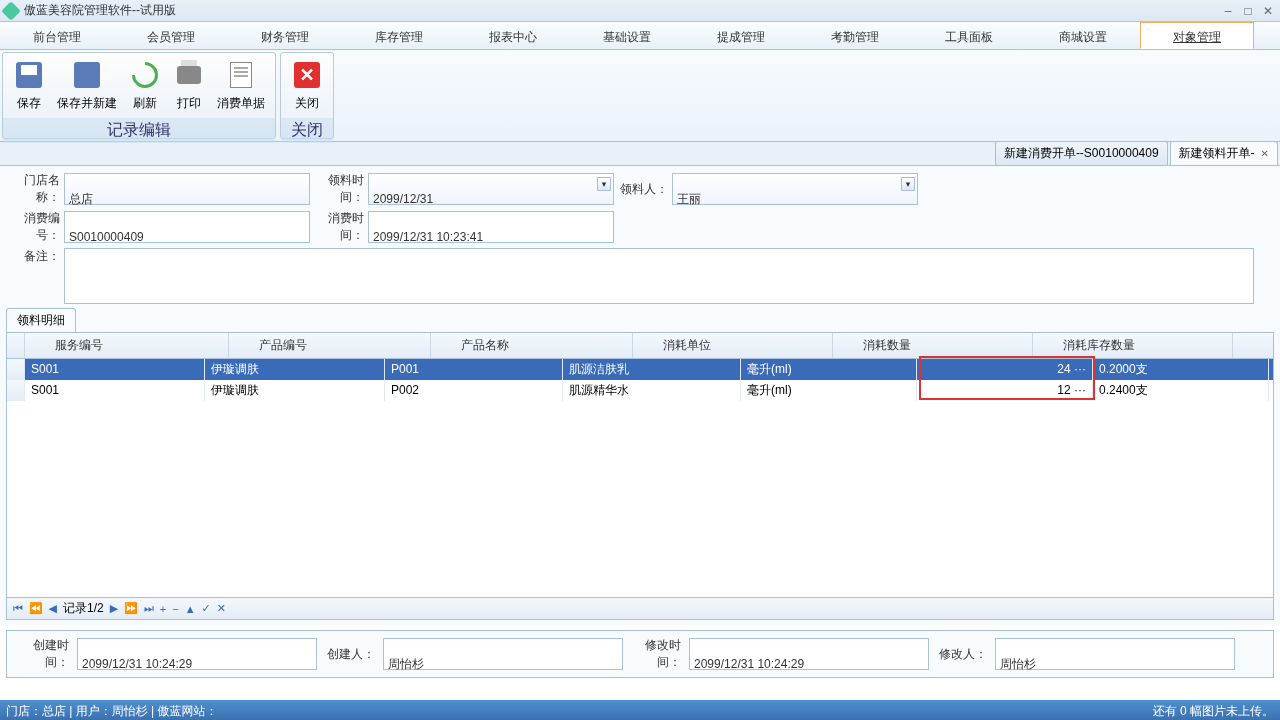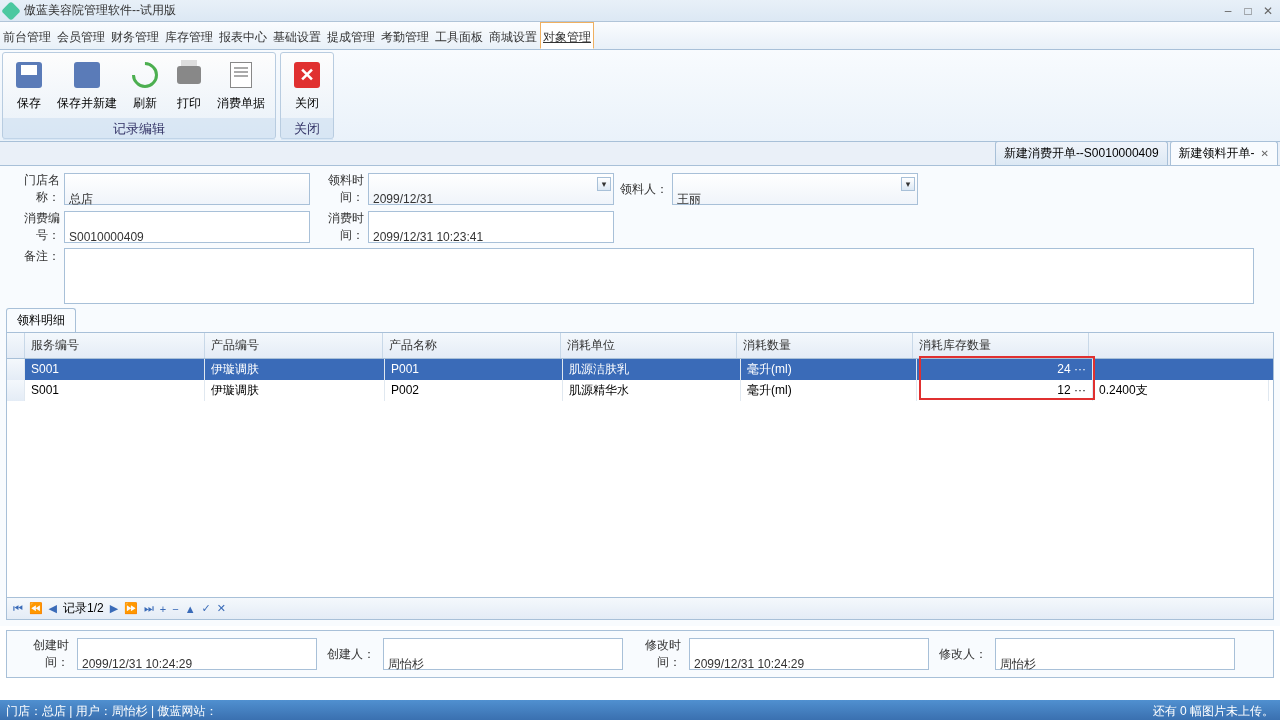--- a/index.html
+++ b/index.html
@@ -4,27 +4,27 @@
 <style>
 * { box-sizing: border-box; margin: 0; padding: 0; font-family: "Microsoft YaHei", sans-serif; font-size: 12px; }
 body { background: #fff; width: 1280px; height: 720px; overflow: hidden; position: relative; }
 
 .titlebar { height: 22px; background: linear-gradient(#e8f0f8,#dce8f4); display: flex; align-items: center; padding: 0 4px; border-bottom: 1px solid #b0c4d8; }
 .titlebar .logo { width: 14px; height: 14px; background: #4bc8a0; border-radius: 3px; transform: rotate(45deg); margin-right: 6px; }
 .titlebar .title { color: #333; flex: 1; }
 .win-btn { width: 16px; height: 14px; margin-left: 4px; color: #666; text-align: center; line-height: 14px; cursor: pointer; }
 
 .menubar { height: 28px; background: linear-gradient(#fafcfe,#e8f0f8); display: flex; border-bottom: 1px solid #a8c0d8; }
-.menu-item { padding: 0 2px; line-height: 28px; color: #333; cursor: pointer; border: 1px solid transparent; }
+.menu-item { padding: 0 32px; line-height: 28px; color: #333; cursor: pointer; border: 1px solid transparent; }
 .menu-item.active { background: #fff; border: 1px solid #f0b060; border-bottom: 1px solid #fff; color: #333; text-decoration: underline; }
 
 .ribbon { height: 92px; background: linear-gradient(#f8fbfe,#eaf2fa); border-bottom: 1px solid #a8c0d8; display: flex; }
 .ribbon-group { border: 1px solid #b8cce0; margin: 2px; border-radius: 3px; background: linear-gradient(#fdfdfd,#e8f0f8); display: flex; flex-direction: column; }
 .ribbon-group-body { display: flex; padding: 4px; flex: 1; }
-.ribbon-group-caption { text-align: center; font-size: 13px; color: #336; padding: 2px 0; background: rgba(200,220,240,0.5); }
+.ribbon-group-caption { text-align: center; font-size: 16px; color: #336; padding: 2px 0; background: rgba(200,220,240,0.5); }
 .ribbon-btn { text-align: center; padding: 2px 6px; cursor: pointer; display: flex; flex-direction: column; align-items: center; justify-content: center; }
 .ribbon-btn .ico { width: 32px; height: 32px; margin-bottom: 4px; display: flex; align-items: center; justify-content: center; }
 .ribbon-btn span.lbl { white-space: nowrap; }
 
 .ico-save { width: 26px; height: 26px; background: #5a7bb8; border-radius: 3px; position: relative; }
 .ico-save::after { content:''; position:absolute; top:3px; left:5px; width:16px; height:10px; background:#fff; }
 .ico-saveNew { width: 26px; height: 26px; background: #5a7bb8; border-radius: 3px; position: relative; }
 .ico-refresh { width: 26px; height: 26px; border: 3px solid #4caf50; border-radius: 50%; border-top-color: transparent; transform: rotate(-45deg); }
 .ico-print { width: 24px; height: 18px; background: #888; border-radius: 3px; position: relative; }
 .ico-print::before { content:''; position:absolute; top:-6px; left:4px; width:16px; height:6px; background:#ddd; }
@@ -43,21 +43,21 @@
 .form-input { height: 22px; border: 1px solid #a8c0d8; background: #fff; padding: 15px 4px; line-height: 20px; color: #333; }
 .form-input.combo { background: linear-gradient(#fff,#f0f4fa); position: relative; }
 .form-input.combo .arrow { position: absolute; right: 2px; top: 3px; width: 14px; height: 14px; border: 1px solid #a8c0d8; background: linear-gradient(#fff,#dce8f4); text-align: center; line-height: 12px; font-size: 9px; }
 .remarks { height: 56px; resize: none; }
 
 .subtab { margin-top: 4px; }
 .subtab-hdr { display: flex; }
 .subtab-btn { padding: 3px 10px; border: 1px solid #a8c0d8; border-bottom: none; background: #f8fbfe; border-radius: 3px 3px 0 0; }
 
 .grid { border: 1px solid #a8c0d8; }
-.grid-header { display: flex; background: linear-gradient(#f4f8fc,#e4ecf6); border-bottom: 1px solid #a8c0d8; }
+.grid-header { display: flex; background: linear-gradient(#f4f8fc,#e4ecf6); border-bottom: 1px solid #a8c0d8; gap: 24px; }
 .grid-header .cell { border-right: 1px solid #c8d8e8; padding: 4px 6px; color: #333; }
 .grid-body { background: #fff; height: 238px; overflow: hidden; }
 .grid-row { display: flex; }
 .grid-row.selected { background: #3a6bb8; color: #fff; }
 .grid-row .cell { border-right: 1px solid #e0e8f0; padding: 3px 6px; height: 21px; line-height: 15px; }
 .highlight-box { border: 2px solid #e03030; position: absolute; pointer-events: none; }
 
 .c-gutter { width: 18px; background: linear-gradient(#f4f8fc,#e4ecf6); }
 .c1 { width: 180px; } .c2 { width: 180px; } .c3 { width: 178px; } .c4 { width: 178px; }
 .c5 { width: 176px; } .c6 { width: 176px; text-align: right; } .c7 { width: 176px; }
@@ -191,20 +191,21 @@
       </div>
       <div class="grid-body" id="gridbody">
           <div class="grid-row selected">
             <div class="cell c-gutter"></div>
             <div class="cell c1">S001</div>
             <div class="cell c2">伊璇调肤</div>
             <div class="cell c3">P001</div>
             <div class="cell c4">肌源洁肤乳</div>
             <div class="cell c5">毫升(ml)</div>
             <div class="cell c6">24 ···</div>
+            <div class="cell c7">0.2000支</div>
           </div>
           <div class="grid-row">
             <div class="cell c-gutter"></div>
             <div class="cell c1">S001</div>
             <div class="cell c2">伊璇调肤</div>
             <div class="cell c3">P002</div>
             <div class="cell c4">肌源精华水</div>
             <div class="cell c5">毫升(ml)</div>
             <div class="cell c6">12 ···</div>
             <div class="cell c7">0.2400支</div>

